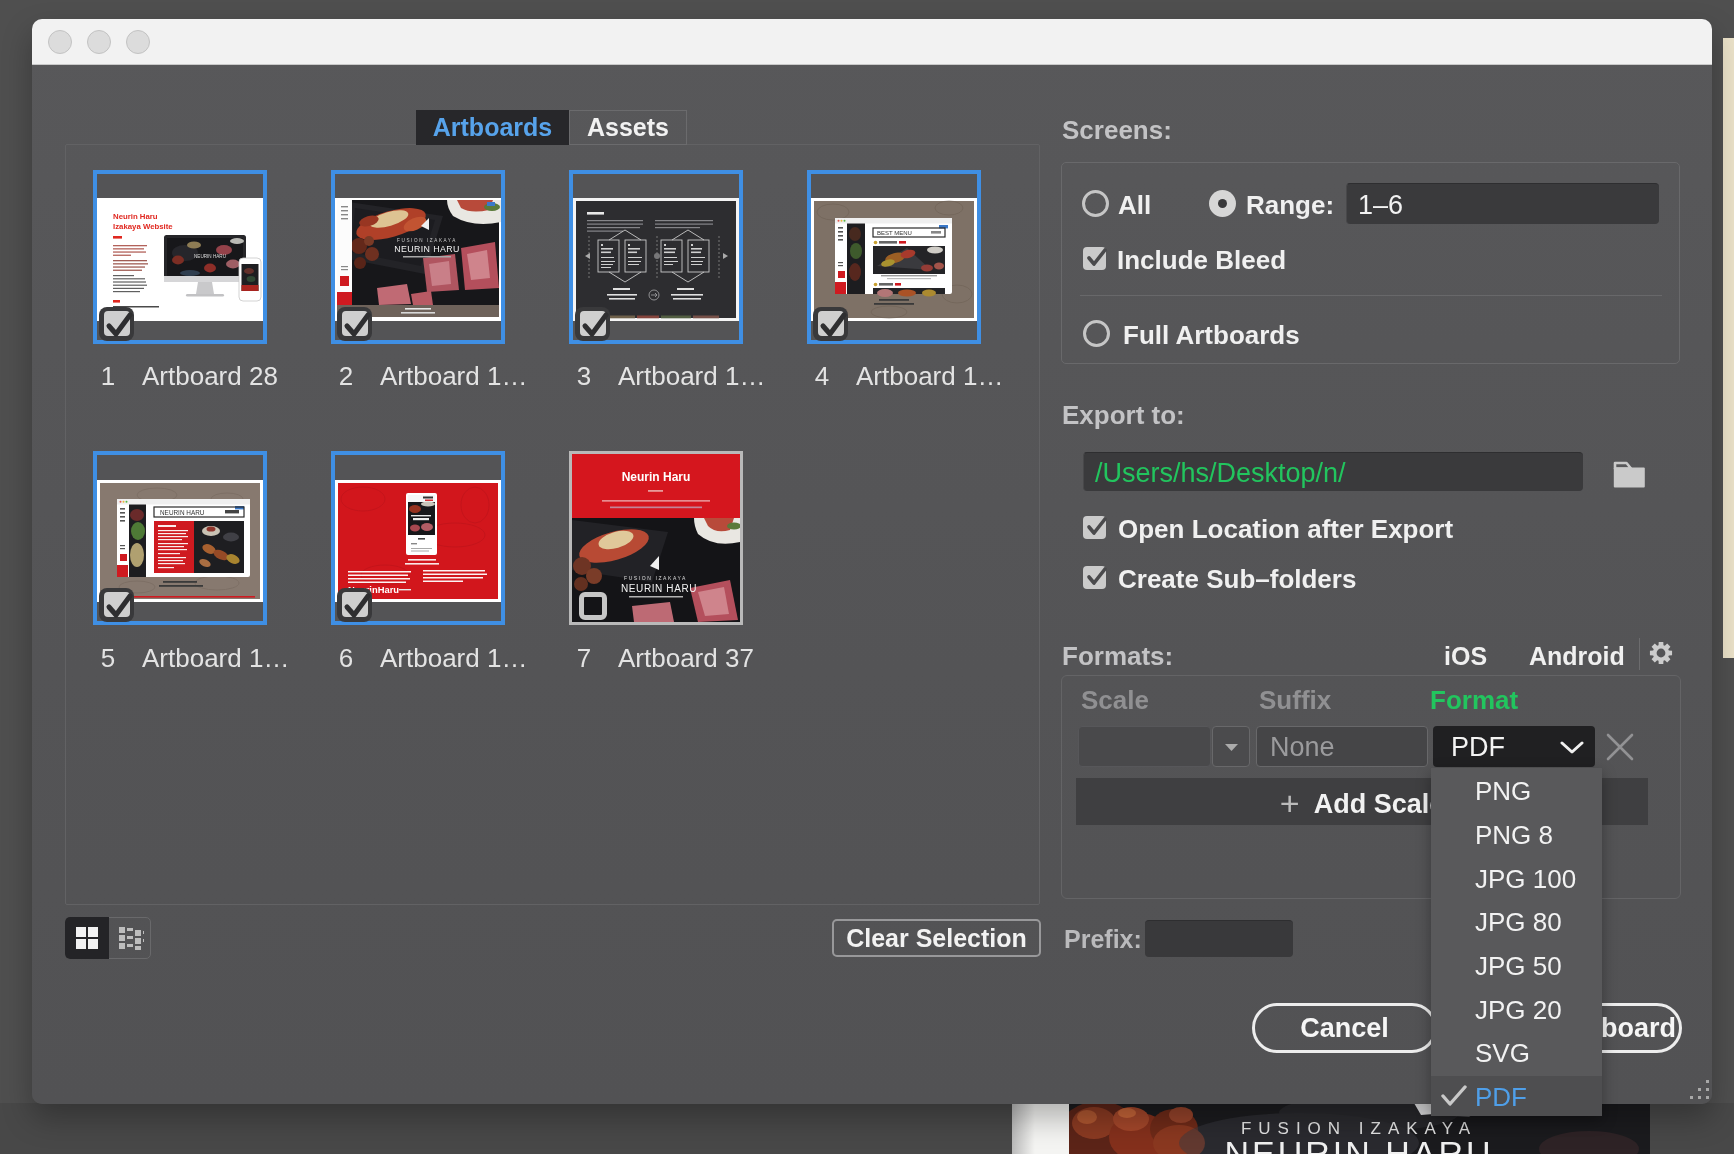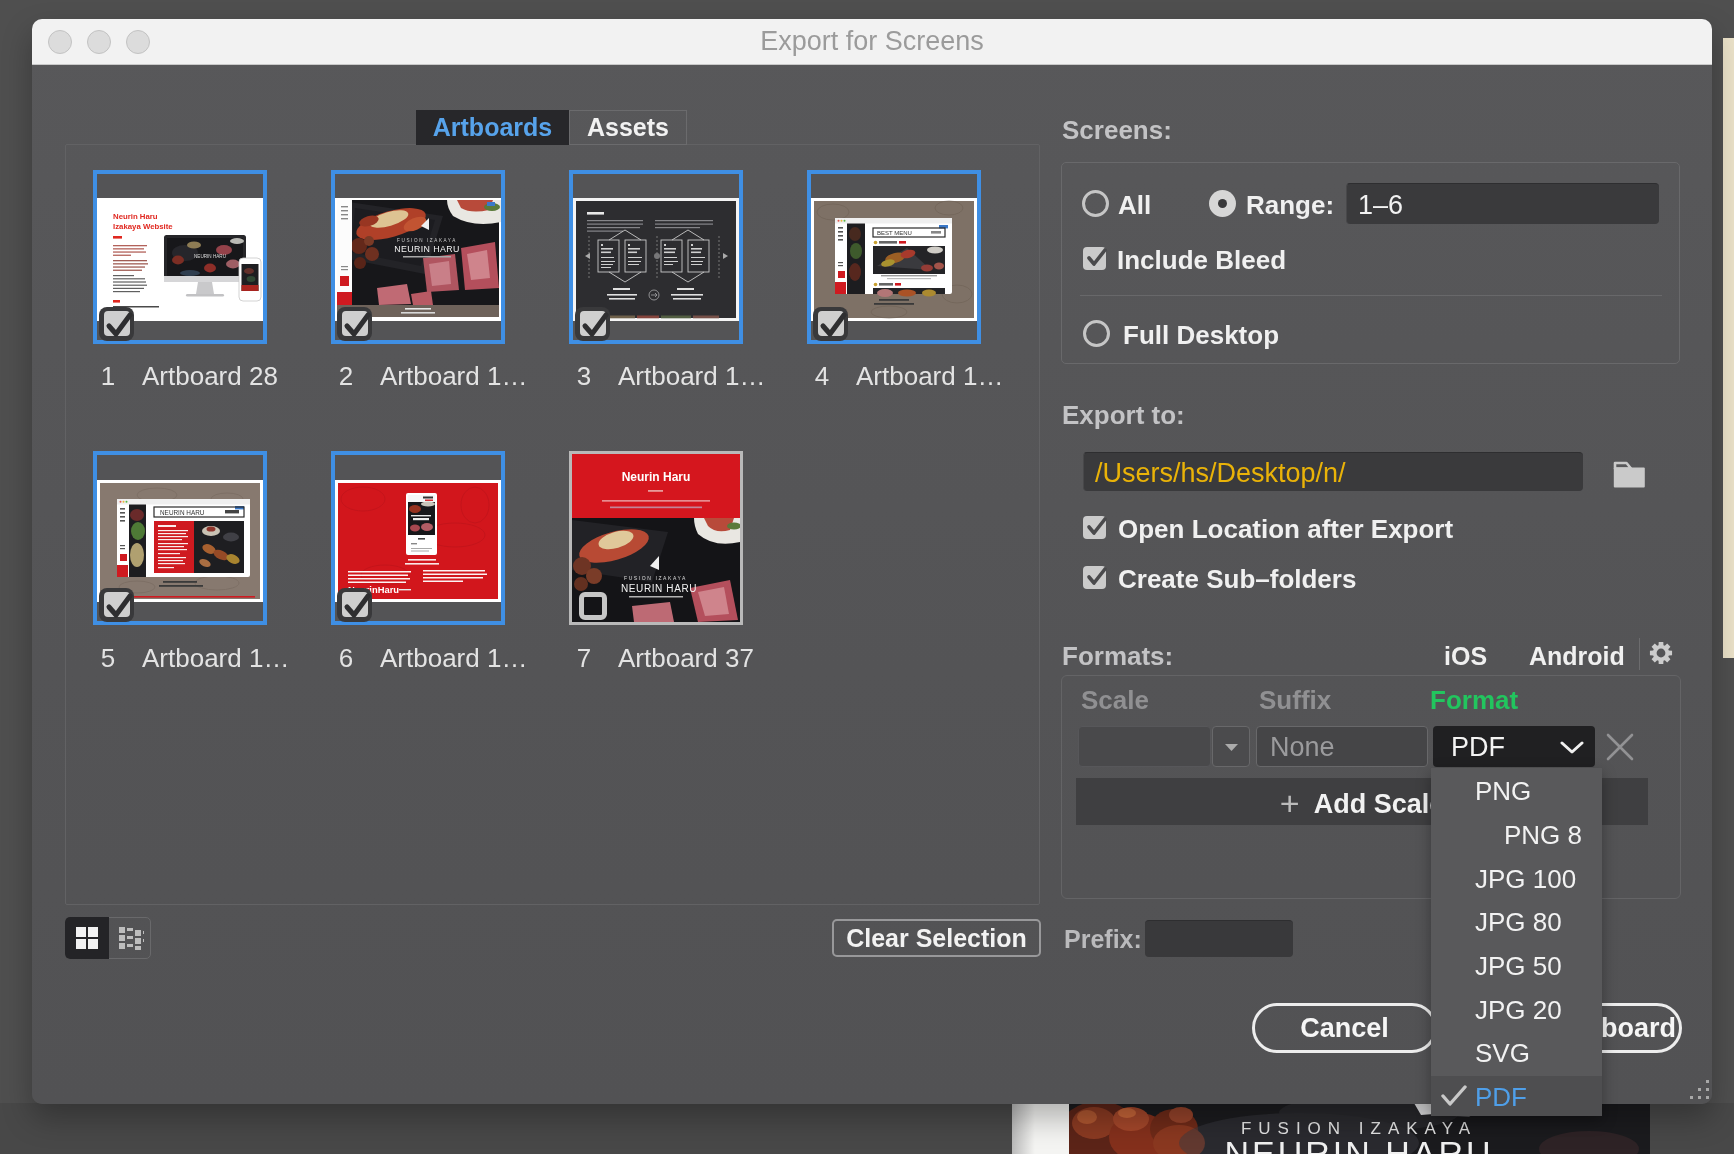--- a/index.html
+++ b/index.html
@@ -69,21 +69,20 @@
       <ellipse cx="520" cy="46" rx="50" ry="18" fill="#2e2326"></ellipse>
     </svg>
   </div>
   <div class="abs" id="cream"></div>
 
   <div class="abs" id="dialog"></div>
   <div class="abs" id="titlebar"></div>
   <div class="abs tl" style="left:48px;"></div>
   <div class="abs tl" style="left:87px;"></div>
   <div class="abs tl" style="left:126px;"></div>
-  <div class="abs" id="title">Export for Screens</div>
 
   <div class="abs" id="gridpanel"></div>
   <div class="abs" id="tab1">Artboards</div>
   <div class="abs" id="tab2">Assets</div>
 
   <div class="abs thumb" style="left:93px;top:170px;">
   <svg width="166" height="166">
     <rect width="166" height="166" fill="#545456"></rect>
     <rect y="24" width="166" height="123" fill="#ffffff"></rect>
     <text x="16" y="45" font-size="7.8" font-weight="bold" fill="#e02820" font-family="Liberation Sans">Neurin Haru</text>
@@ -536,24 +535,24 @@
   <div class="abs lab" style="left:1246px;top:190px;">Range:</div>
   <div class="abs input" style="left:1346px;top:183px;width:312px;height:40px;border-top:1px solid #2e2e30;border-left:1px solid #48484a;"></div>
   <div class="abs" style="left:1358px;top:190px;color:#f2f2f2;font-size:27px;">1–6</div>
   <div class="abs cb" style="left:1083px;top:247px;"></div>
   <svg class="abs" style="left:1083px;top:244px;" width="28" height="28">
       <path d="M6 14 L11 20 L22 6" stroke="#4a4a4c" stroke-width="3.6" fill="none" stroke-linecap="round" stroke-linejoin="round"></path>
     </svg>
   <div class="abs lab" style="left:1117px;top:245px;">Include Bleed</div>
   <div class="abs" style="left:1080px;top:295px;width:582px;height:1px;background:#68686a;"></div>
   <div class="abs radio" style="left:1083px;top:320px;"></div>
-  <div class="abs lab" style="left:1123px;top:320px;">Full Desktop</div>
+  <div class="abs lab" style="left:1123px;top:320px;">Full Artboards</div>
   <div class="abs h" style="left:1062px;top:400px;">Export to:</div>
   <div class="abs input" style="left:1083px;top:452px;width:499px;height:38px;border-top:1px solid #2e2e30;border-left:1px solid #48484a;"></div>
-  <div class="abs" style="left:1095px;top:458px;color:#eab308;font-size:27px;">/Users/hs/Desktop/n/</div>
+  <div class="abs" style="left:1095px;top:458px;color:#22c55e;font-size:27px;">/Users/hs/Desktop/n/</div>
   <svg class="abs" style="left:1612px;top:459px;" width="36" height="32">
     <path d="M3 9.5 L3 4 L14.5 4 L19 9.5 Z" fill="#58585a" stroke="#cacaca" stroke-width="2.6" stroke-linejoin="round"></path>
     <rect x="1.8" y="8.6" width="31" height="20" rx="1" fill="#cacaca"></rect>
   </svg>
   <div class="abs cb" style="left:1083px;top:516px;"></div>
   <svg class="abs" style="left:1083px;top:513px;" width="28" height="28">
       <path d="M6 14 L11 20 L22 6" stroke="#4a4a4c" stroke-width="3.6" fill="none" stroke-linecap="round" stroke-linejoin="round"></path>
     </svg>
   <div class="abs lab" style="left:1118px;top:514px;">Open Location after Export</div>
   <div class="abs cb" style="left:1083px;top:566px;"></div>
@@ -626,21 +625,21 @@
         <rect x="16" y="8" width="3" height="3"></rect>
       <rect x="0" y="16" width="3" height="3"></rect>
         <rect x="8" y="16" width="3" height="3"></rect>
         <rect x="16" y="16" width="3" height="3"></rect>
     </g>
   </svg>
 
   <div class="abs" style="left:1431px;top:768px;width:171px;height:348px;background:#59595b;box-shadow:0 5px 14px rgba(0,0,0,0.32);"></div>
   <div class="abs" style="left:1431px;top:1076px;width:171px;height:40px;background:#4e4e50;"></div>
   <div class="abs menuitem" style="left:1475px;top:775px;">PNG</div>
-  <div class="abs menuitem" style="left:1475px;top:819px;margin-left:29px;">PNG 8</div>
+  <div class="abs menuitem" style="left:1475px;top:819px;">PNG 8</div>
   <div class="abs menuitem" style="left:1475px;top:863px;">JPG 100</div>
   <div class="abs menuitem" style="left:1475px;top:906px;">JPG 80</div>
   <div class="abs menuitem" style="left:1475px;top:950px;">JPG 50</div>
   <div class="abs menuitem" style="left:1475px;top:994px;">JPG 20</div>
   <div class="abs menuitem" style="left:1475px;top:1037px;">SVG</div>
   <div class="abs menuitem" style="left:1475px;top:1081px;color:#4f9fe9;">PDF</div>
   <svg class="abs" style="left:1441px;top:1085px;" width="26" height="22">
       <path d="M2 11 L9 19 L24 2" stroke="#c9c9c9" stroke-width="3.4" fill="none" stroke-linecap="round" stroke-linejoin="round"></path>
     </svg>
 </div>

